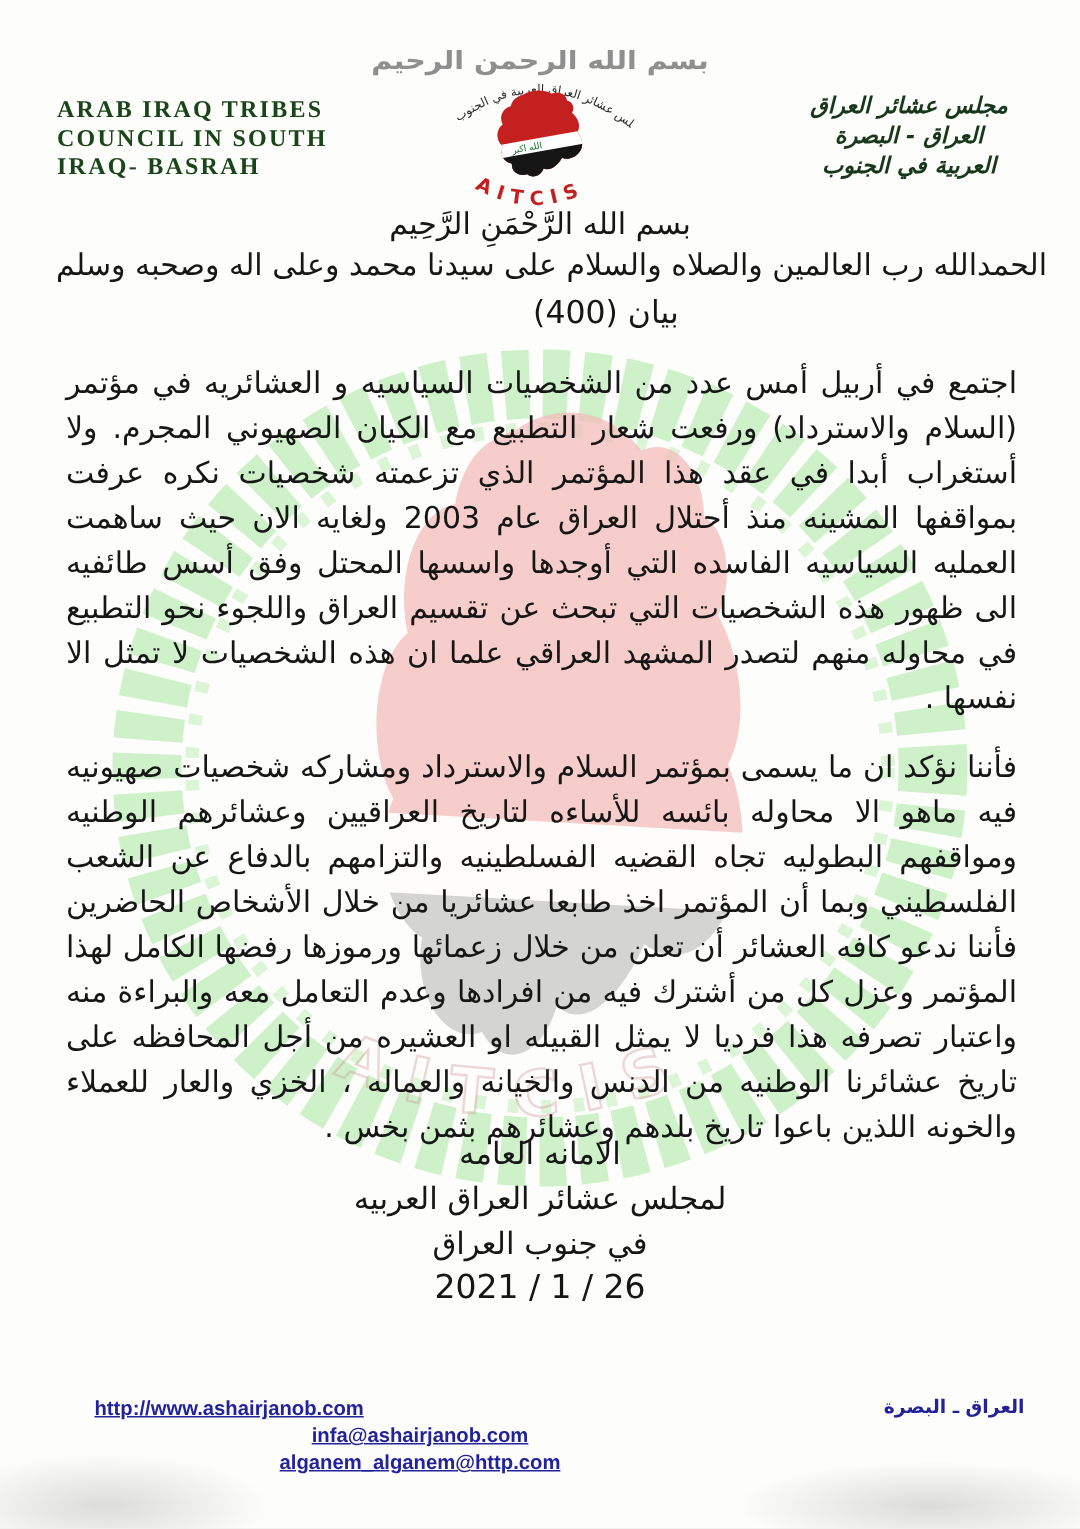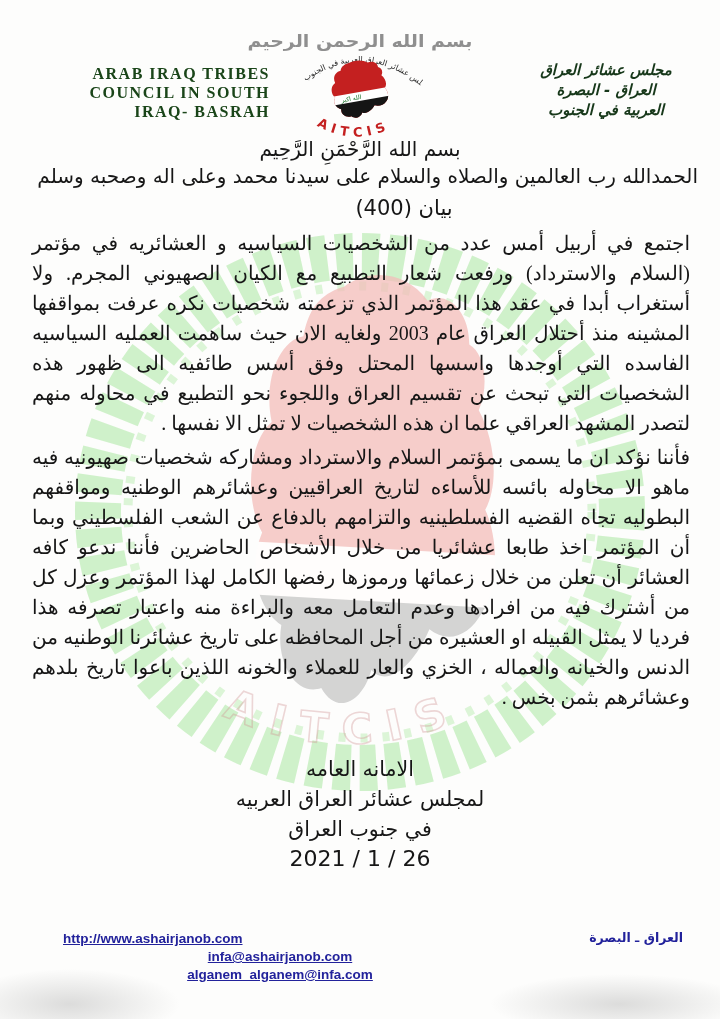--- a/index.html
+++ b/index.html
@@ -28,21 +28,21 @@
     top:30px;left:0;width:100%;
     text-align:center;
     font-size:19px;font-weight:bold;
     color:#8f8f8f;
     letter-spacing:2px;
     transform:scaleY(.88);
     direction:rtl;
   }
   .org-en{
     top:64px;left:38px;width:232px;
-    text-align:right;
+    text-align:left;
     font-family:"Liberation Serif","DejaVu Serif",serif;
     font-weight:bold;font-size:16px;line-height:19px;
     letter-spacing:1.5px;
     color:var(--header-green);
   }
   .org-ar{
     top:60px;right:14px;width:200px;
     text-align:center;
     direction:rtl;
     font-weight:bold;font-style:italic;
@@ -64,21 +64,21 @@
     top:196px;left:0;width:100%;text-align:center;
     direction:rtl;font-size:21px;margin-left:44px;
   }
   
   .body-text{
     top:224px;right:26px;left:28px;
     direction:rtl;
     font-size:20px;line-height:30px;
     text-align:justify;
   }
-  .body-text p{margin:4px;font-family:Liberation Serif, serif;}
+  .body-text p{margin:16px;}
   
   .signature{
     top:742px;left:0;width:100%;
     text-align:center;direction:rtl;
     font-size:20.5px;line-height:30px;margin-top:12px;
   }
   .signature .date{font-size:22px;}
   .ltr{direction:ltr;unicode-bidi:embed;display:inline-block;}
   
   .footer-link{
@@ -189,17 +189,17 @@
     <div>لمجلس عشائر العراق العربيه</div>
     <div>في جنوب العراق</div>
     <div class="date">
       <span class="ltr">2021 / 1 / 26</span>
     </div>
   </div>
 
   <a class="abs footer-link site">http://www.ashairjanob.com</a>
   <div class="abs emails">
     <a class="footer-link">infa@ashairjanob.com</a><br>
-    <a class="footer-link">alganem_alganem@infa.com</a>
+    <a class="footer-link">alganem_alganem@http.com</a>
   </div>
   <div class="abs loc-ar" dir="rtl">العراق ـ البصرة</div>
 
 </div>
 
 </body></html>

